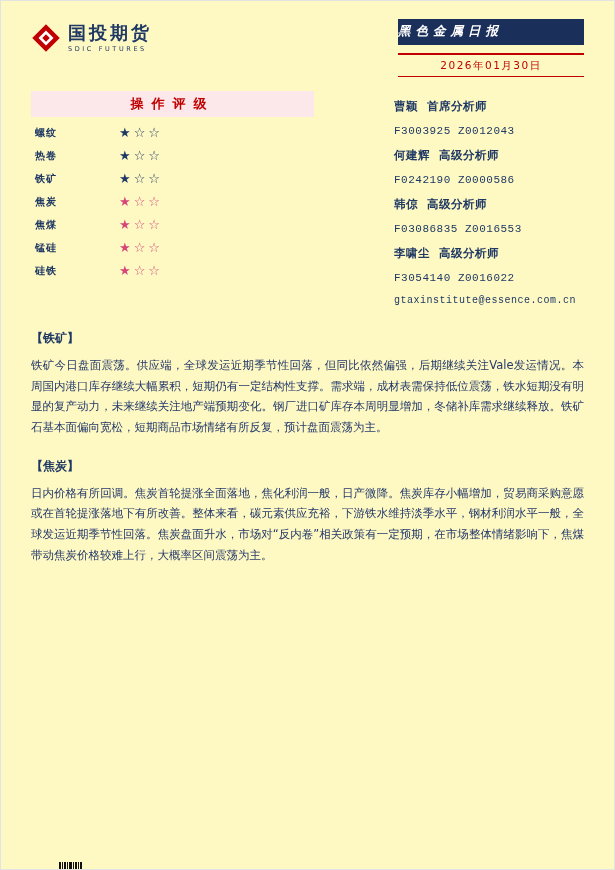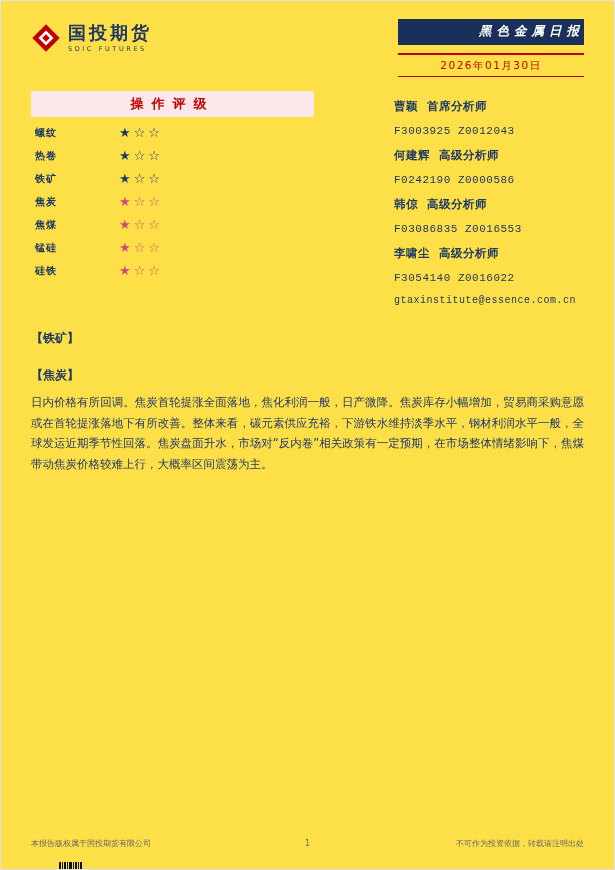--- a/index.html
+++ b/index.html
@@ -2,33 +2,33 @@
 <html style="--navy: #1F3864; --red: #C00000; --banner_bg: #1B2F5B; --panel_pink: #FCE7EA; --star_pink: #D5477A; --text: #23386B; --footer_gray: #666666;"><head>
 <meta charset="utf-8">
 <style>
   :root{
     --navy:#1F3864; --red:#C00000; --banner_bg:#1B2F5B; --panel_pink:#FCE7EA;
     --star_pink:#D5477A; --text:#23386B; --footer_gray:#666666;
   }
   *{box-sizing:border-box; margin:0; padding:0;}
   body{background:#f2f2f2; font-family:"DejaVu Sans", sans-serif;}
   .page{
-    width:615px; height:870px; margin:0 auto; background:#fde047;
+    width:615px; height:870px; margin:0 auto; background:#fef9c3;
     border:1px solid #e3e3e3; position:relative;
     padding:18px 30px 0 30px; color:var(--text); overflow:hidden;
   }
   
   .header{display:flex; justify-content:space-between; align-items:flex-start;}
   .logo{display:flex; align-items:center; gap:7px; margin-top:4px;}
   .logo-mark{width:30px; height:30px;}
   .logo-cn{font-size:18px; font-weight:bold; color:var(--navy); letter-spacing:3px; line-height:1.1;}
   .logo-en{font-size:6.5px; color:var(--navy); letter-spacing:2.6px; margin-top:2px;}
   .masthead{width:186px;}
   .banner{
-    background:var(--banner_bg); color:#fff; text-align:right;
+    background:var(--banner_bg); color:#fff; text-align:left;
     font-weight:bold; font-style:italic; font-size:12.5px;
     letter-spacing:5px; padding:4px 0 5px 0;
   }
   .date-box{
     margin-top:8px; border-top:2px solid var(--red); border-bottom:1px solid var(--red);
     text-align:center; color:var(--red); font-weight:normal; font-size:10.5px;
     letter-spacing:1.5px; padding:4px 0 3px 0;
   }
   
   .columns{display:flex; justify-content:space-between; margin-top:14px;}
@@ -147,32 +147,28 @@
       </div>
       <div class="a-codes">F3054140 Z0016022</div>
 
       <div class="a-codes a-email">gtaxinstitute@essence.com.cn</div>
     </div>
   </div>
 
   <div class="sections">
     <div class="section">
       <div class="section-heading">【铁矿】</div>
+      <div class="section-body">铁矿今日盘面震荡。供应端，全球发运近期季节性回落，但同比依然偏强，后期继续关注Vale发运情况。本周国内港口库存继续大幅累积，短期仍有一定结构性支撑。需求端，成材表需保持低位震荡，铁水短期没有明显的复产动力，未来继续关注地产端预期变化。钢厂进口矿库存本周明显增加，冬储补库需求继续释放。铁矿石基本面偏向宽松，短期商品市场情绪有所反复，预计盘面震荡为主。</div>
     </div>
     <div class="section">
       <div class="section-heading">【焦炭】</div>
       <div class="section-body">日内价格有所回调。焦炭首轮提涨全面落地，焦化利润一般，日产微降。焦炭库存小幅增加，贸易商采购意愿或在首轮提涨落地下有所改善。整体来看，碳元素供应充裕，下游铁水维持淡季水平，钢材利润水平一般，全球发运近期季节性回落。焦炭盘面升水，市场对“反内卷”相关政策有一定预期，在市场整体情绪影响下，焦煤带动焦炭价格较难上行，大概率区间震荡为主。</div>
     </div>
   </div>
 
-  <div class="footer">
-    <span class="f-left">本报告版权属于国投期货有限公司</span>
-    <span class="f-center">1</span>
-    <span class="f-right">不可作为投资依据，转载请注明出处</span>
-  </div>
 
   <span class="barcode">
     <svg viewBox="0 0 24 9" width="24" height="9">
       <rect x="0" y="0" width="2" height="9" fill="#111"></rect>
       <rect x="3" y="0" width="1" height="9" fill="#111"></rect>
       <rect x="5" y="0" width="2" height="9" fill="#111"></rect>
       <rect x="8" y="0" width="1" height="9" fill="#111"></rect>
       <rect x="10" y="0" width="3" height="9" fill="#111"></rect>
       <rect x="14" y="0" width="1" height="9" fill="#111"></rect>
       <rect x="16" y="0" width="2" height="9" fill="#111"></rect>

